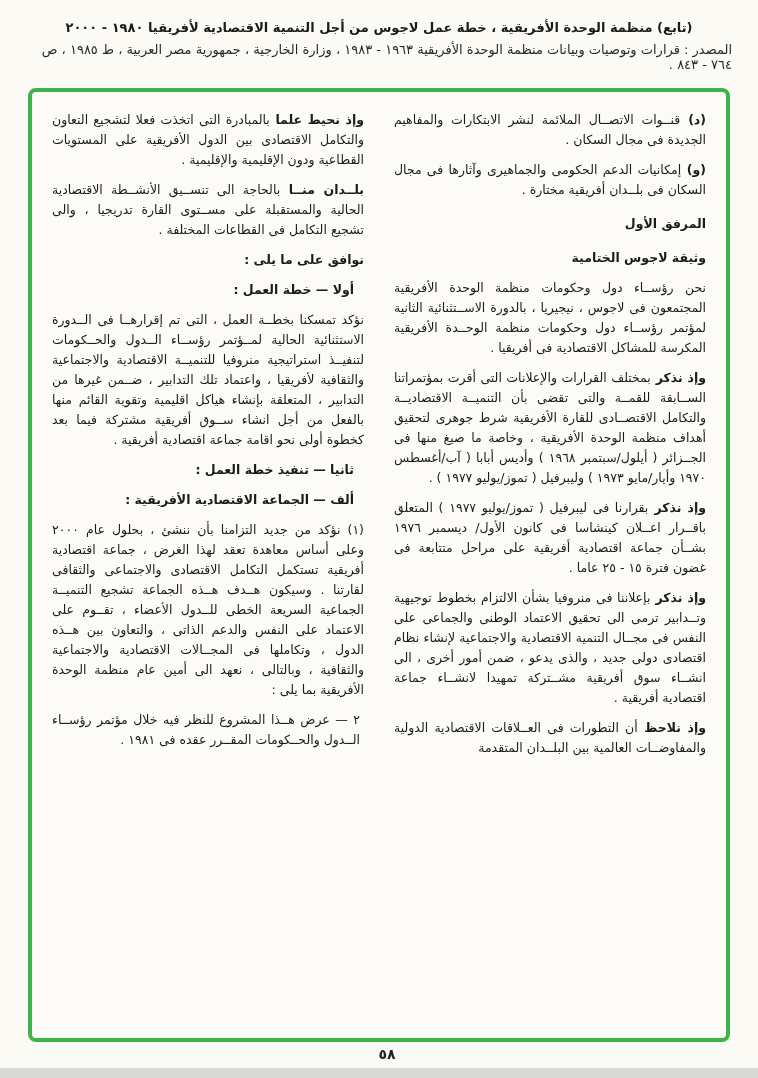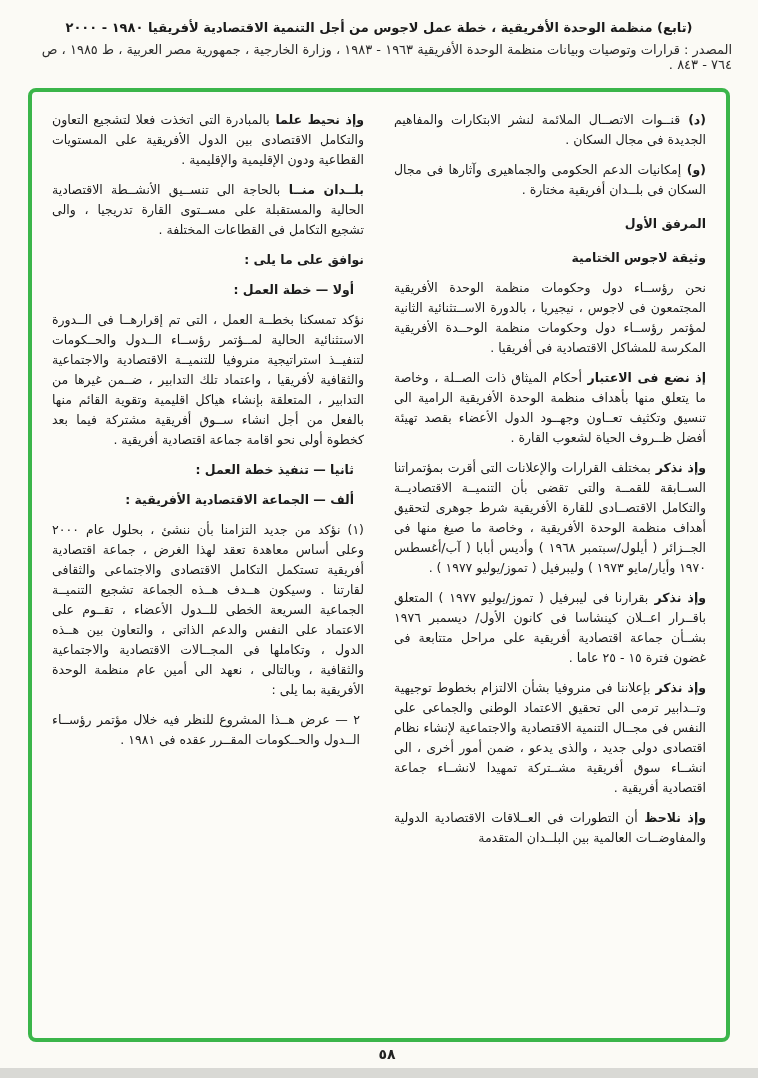--- a/index.html
+++ b/index.html
@@ -49,21 +49,20 @@
   </div>
 
   <div class="content-frame">
     <div class="columns">
       <section class="col">
           <p class="para body"><span class="lead">(د) </span><span>قنــوات الاتصــال الملائمة لنشر الابتكارات والمفاهيم الجديدة فى مجال السكان .</span></p>
           <p class="para body"><span class="lead">(و) </span><span>إمكانيات الدعم الحكومى والجماهيرى وآثارها فى مجال السكان فى بلــدان أفريقية مختارة .</span></p>
           <p class="para heading"><span>المرفق الأول</span></p>
           <p class="para heading"><span>وثيقة لاجوس الختامية</span></p>
           <p class="para body"><span>نحن رؤســاء دول وحكومات منظمة الوحدة الأفريقية المجتمعون فى لاجوس ، نيجيريا ، بالدورة الاســتثنائية الثانية لمؤتمر رؤســاء دول وحكومات منظمة الوحــدة الأفريقية المكرسة للمشاكل الاقتصادية فى أفريقيا .</span></p>
-          <p class="para body"><span class="lead">إذ نضع فى الاعتبار </span><span>أحكام الميثاق ذات الصــلة ، وخاصة ما يتعلق منها بأهداف منظمة الوحدة الأفريقية الرامية الى تنسيق وتكثيف تعــاون وجهــود الدول الأعضاء بقصد تهيئة أفضل ظــروف الحياة لشعوب القارة .</span></p>
           <p class="para body"><span class="lead">وإذ نذكر </span><span>بمختلف القرارات والإعلانات التى أقرت بمؤتمراتنا الســابقة للقمــة والتى تقضى بأن التنميــة الاقتصاديــة والتكامل الاقتصــادى للقارة الأفريقية شرط جوهرى لتحقيق أهداف منظمة الوحدة الأفريقية ، وخاصة ما صيغ منها فى الجــزائر ( أيلول/سبتمبر ١٩٦٨ ) وأديس أبابا ( آب/أغسطس ١٩٧٠ وأيار/مايو ١٩٧٣ ) وليبرفيل ( تموز/يوليو ١٩٧٧ ) .</span></p>
           <p class="para body"><span class="lead">وإذ نذكر </span><span>بقرارنا فى ليبرفيل ( تموز/يوليو ١٩٧٧ ) المتعلق باقــرار اعــلان كينشاسا فى كانون الأول/ ديسمبر ١٩٧٦ بشــأن جماعة اقتصادية أفريقية على مراحل متتابعة فى غضون فترة ١٥ - ٢٥ عاما .</span></p>
           <p class="para body"><span class="lead">وإذ نذكر </span><span>بإعلاننا فى منروفيا بشأن الالتزام بخطوط توجيهية وتــدابير ترمى الى تحقيق الاعتماد الوطنى والجماعى على النفس فى مجــال التنمية الاقتصادية والاجتماعية لإنشاء نظام اقتصادى دولى جديد ، والذى يدعو ، ضمن أمور أخرى ، الى انشــاء سوق أفريقية مشــتركة تمهيدا لانشــاء جماعة اقتصادية أفريقية .</span></p>
           <p class="para body"><span class="lead">وإذ نلاحظ </span><span>أن التطورات فى العــلاقات الاقتصادية الدولية والمفاوضــات العالمية بين البلــدان المتقدمة</span></p>
         </section>
       <section class="col">
           <p class="para body"><span class="lead">وإذ نحيط علما </span><span>بالمبادرة التى اتخذت فعلا لتشجيع التعاون والتكامل الاقتصادى بين الدول الأفريقية على المستويات القطاعية ودون الإقليمية والإقليمية .</span></p>
           <p class="para body"><span class="lead">بلــدان منــا </span><span>بالحاجة الى تنســيق الأنشــطة الاقتصادية الحالية والمستقبلة على مســتوى القارة تدريجيا ، والى تشجيع التكامل فى القطاعات المختلفة .</span></p>
           <p class="para body"><span class="lead">نوافق على ما يلى :</span></p>
           <p class="para subheading"><span>أولا — خطة العمل :</span></p>

